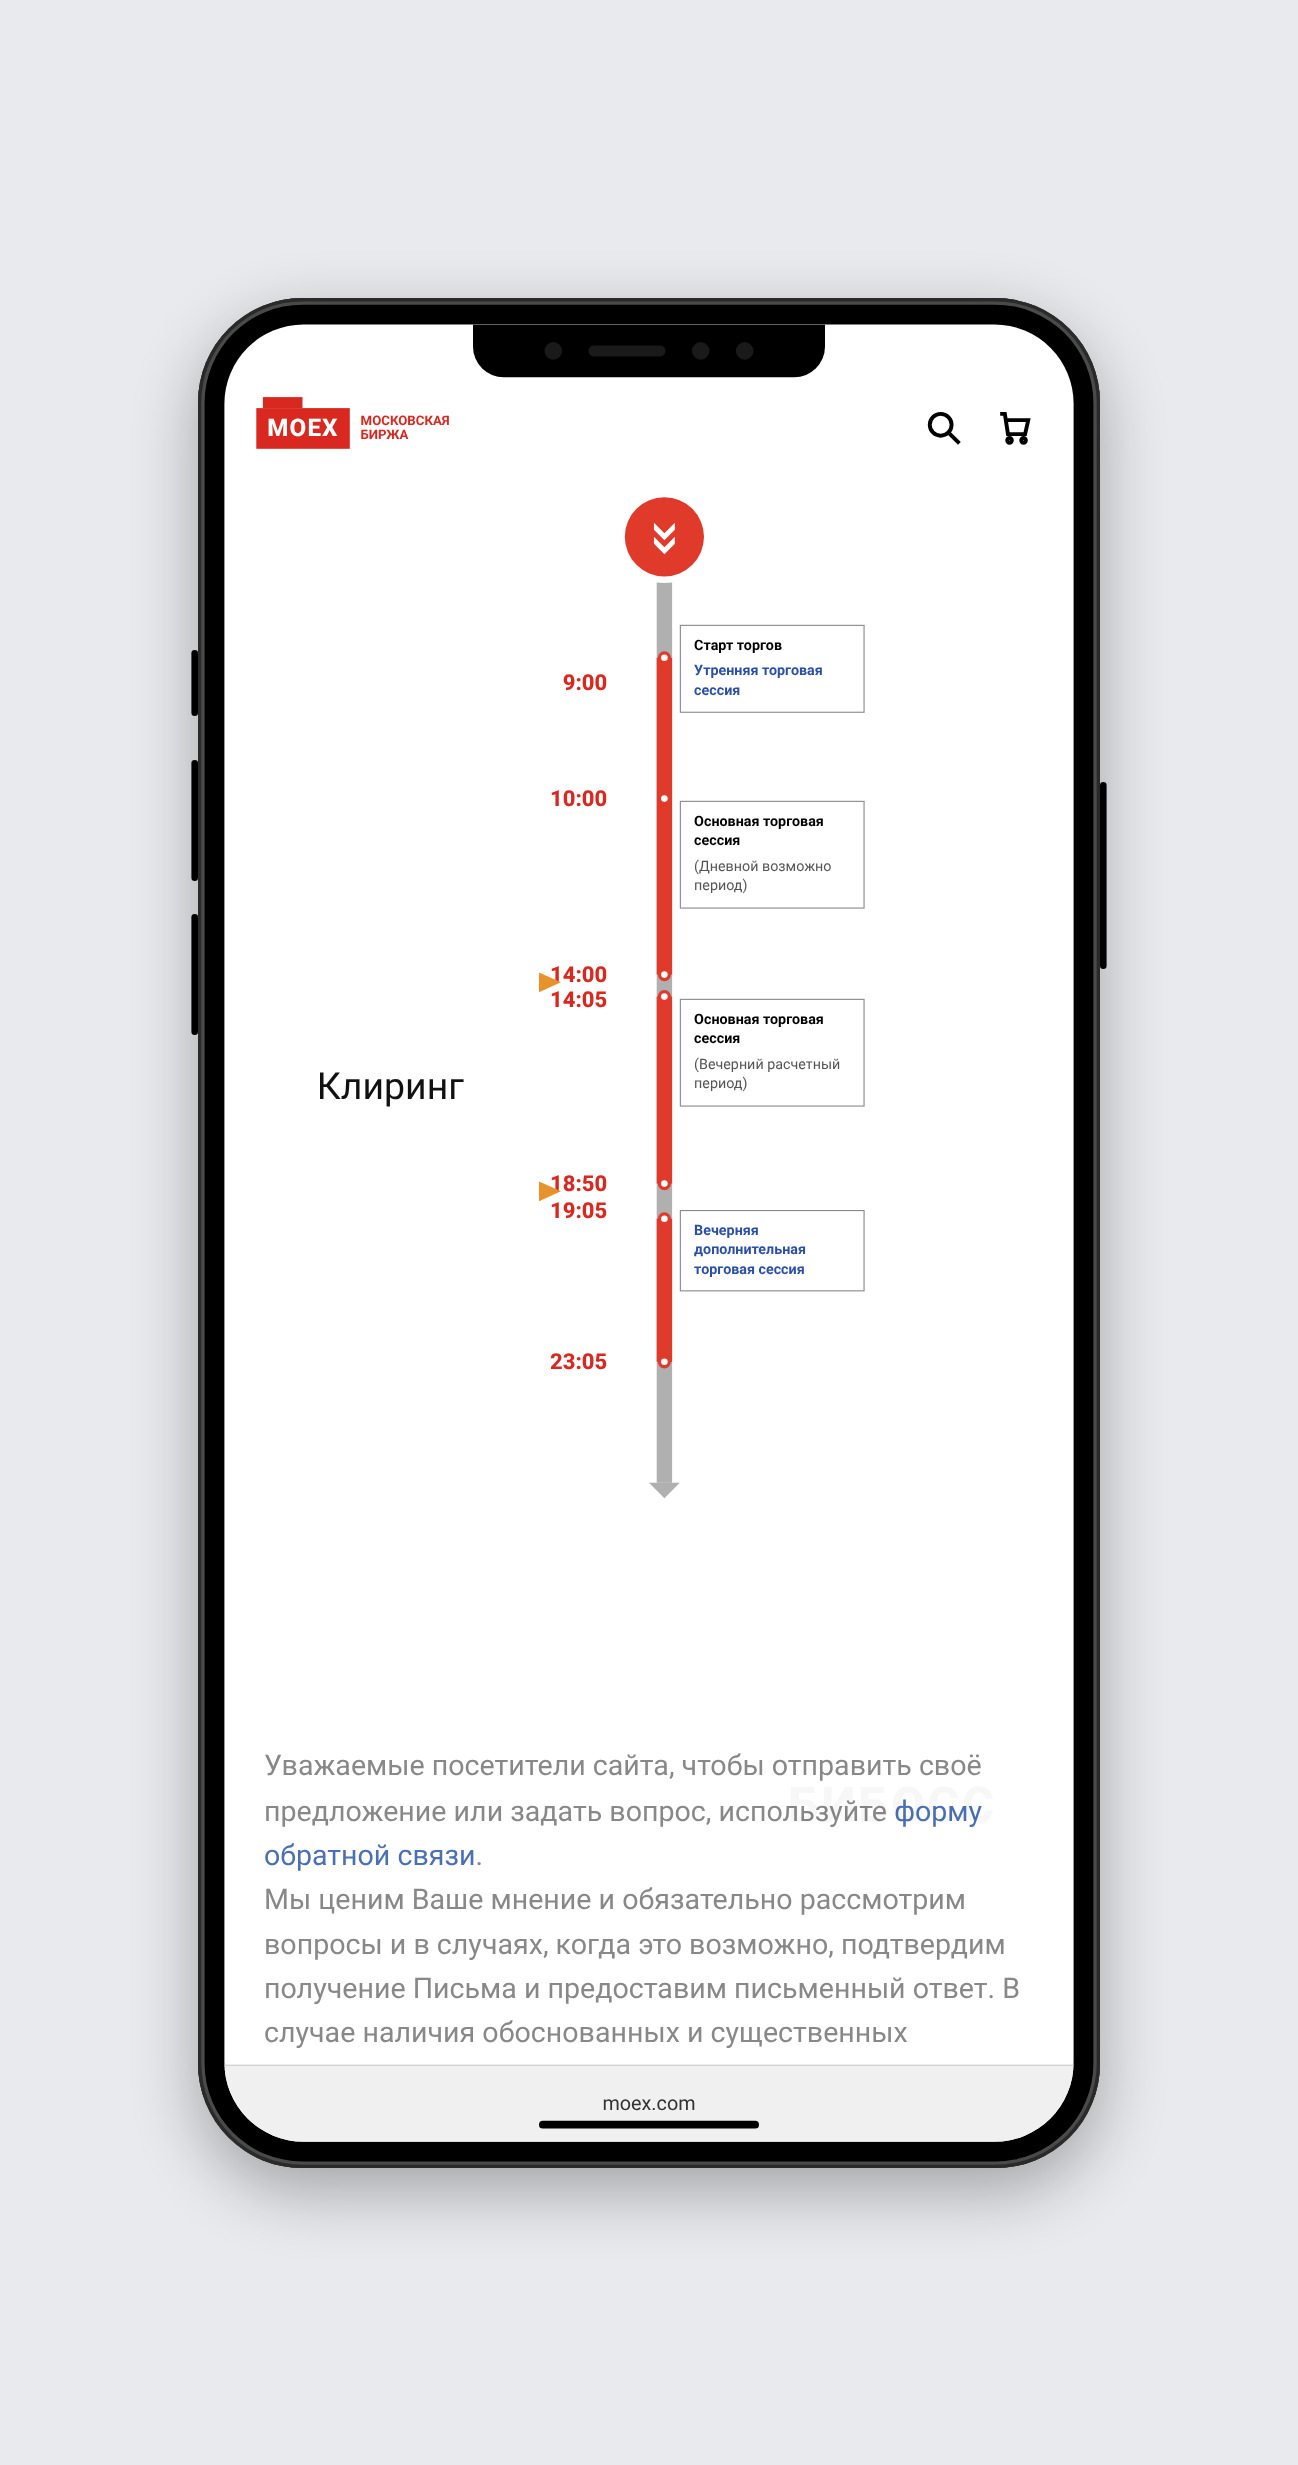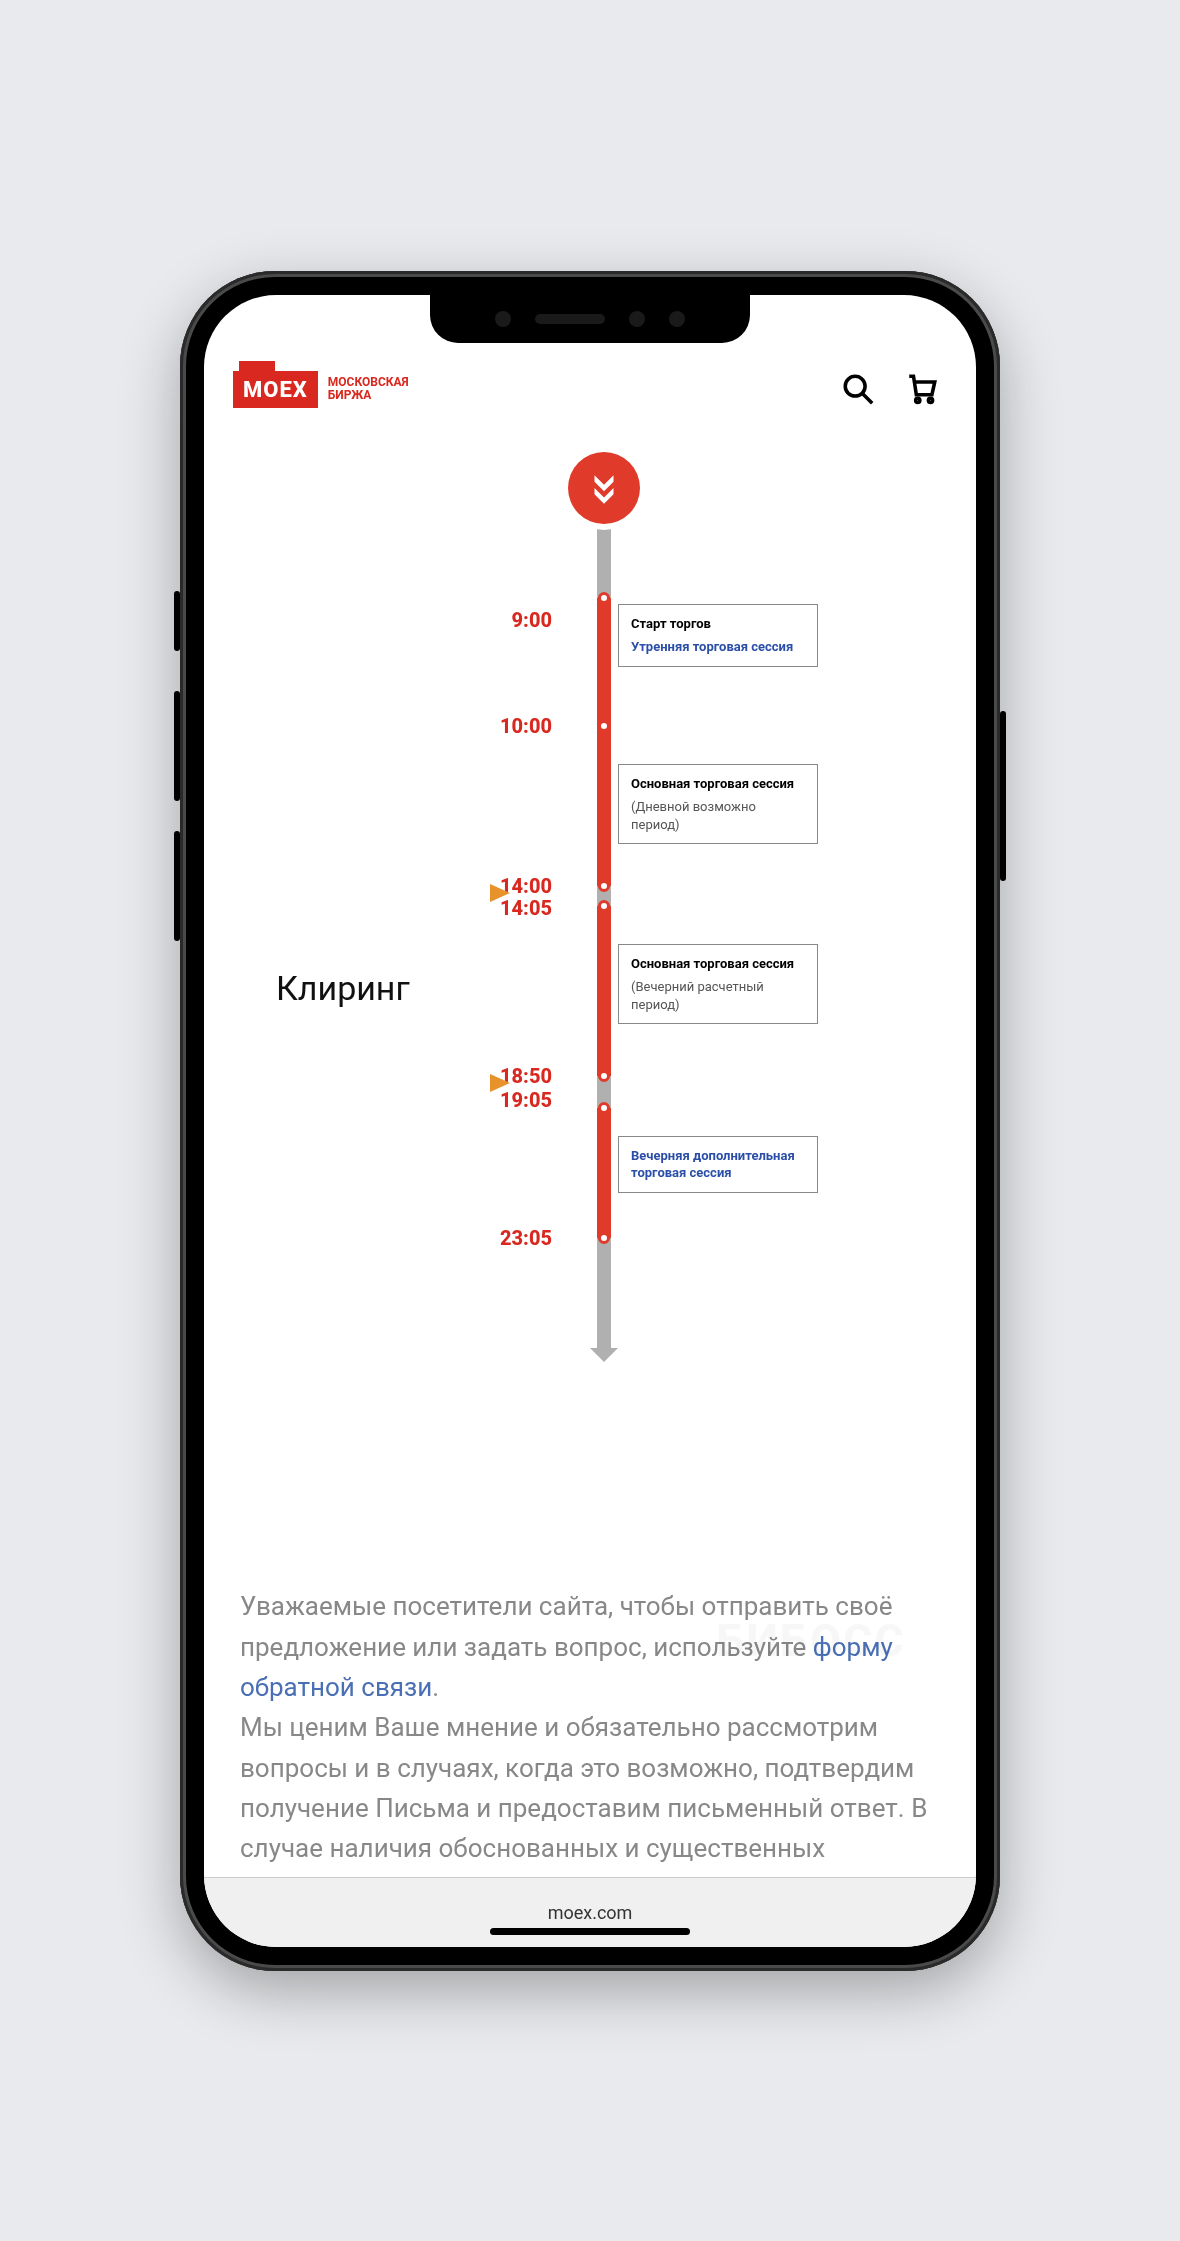--- a/index.html
+++ b/index.html
@@ -154,32 +154,31 @@
     font-weight: 800;
     font-size: 20px;
     white-space: nowrap;
   }
   .card {
     position: absolute;
     left: 54%;
     border: 1.5px solid #888;
     background: #fff;
     padding: 10px 12px;
-    width: 200px;
+    width: 168px;
     font-size: 13px;
     line-height: 1.35;
-    margin-top: 36px;
   }
   .card .title { font-weight: 700; color: #000; margin-bottom: 6px; }
   .card .link { color: #2b4fa8; font-weight: 700; }
   .card .sub { color: #555; margin-top: 4px; }
 
   .annot-label {
     position: absolute;
-    left: 36px;
+    left: 48px;
     font-size: 34px;
     color: #111;
     transform: translateY(-50%);
   }
   .annot-arrow {
     position: absolute;
     left: 80px;
     width: 190px;
     height: 18px;
     transform: translateY(-50%);

